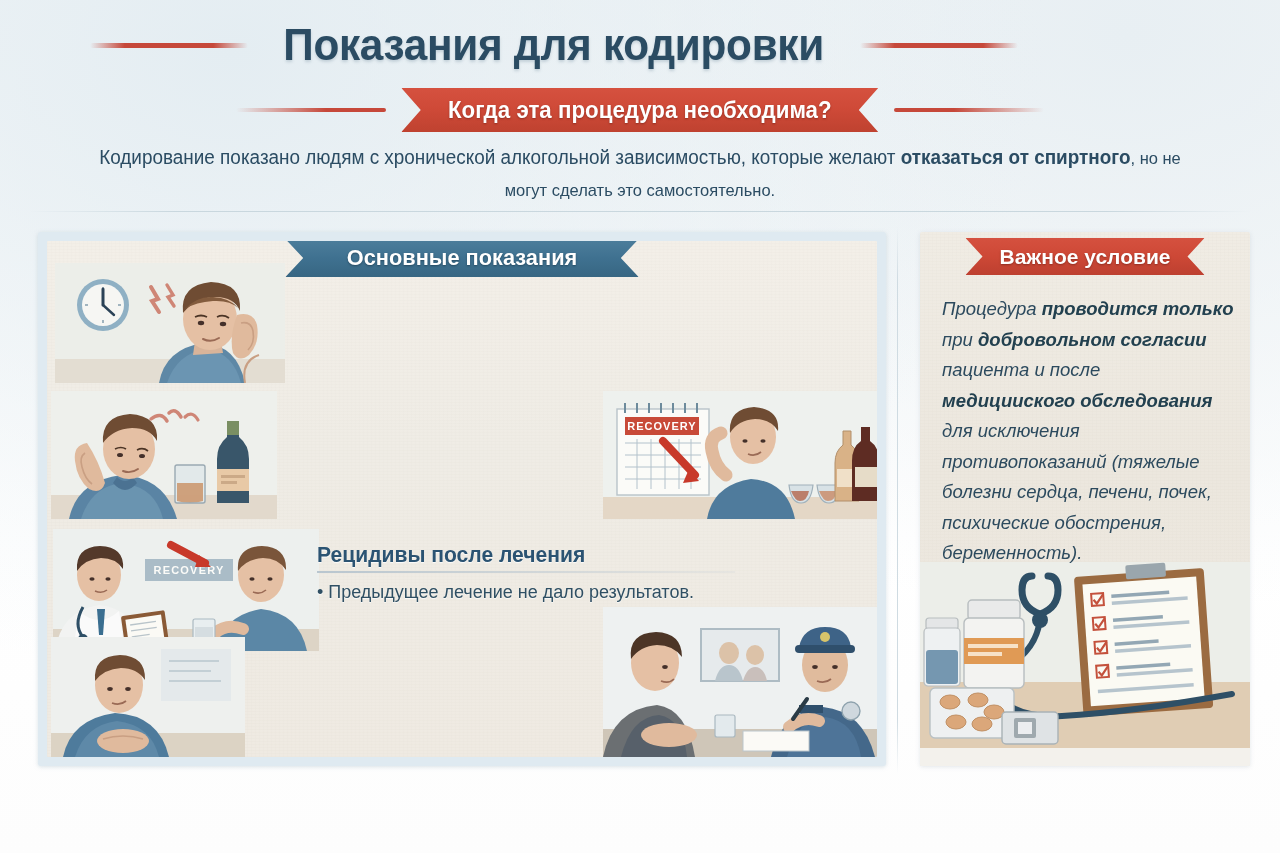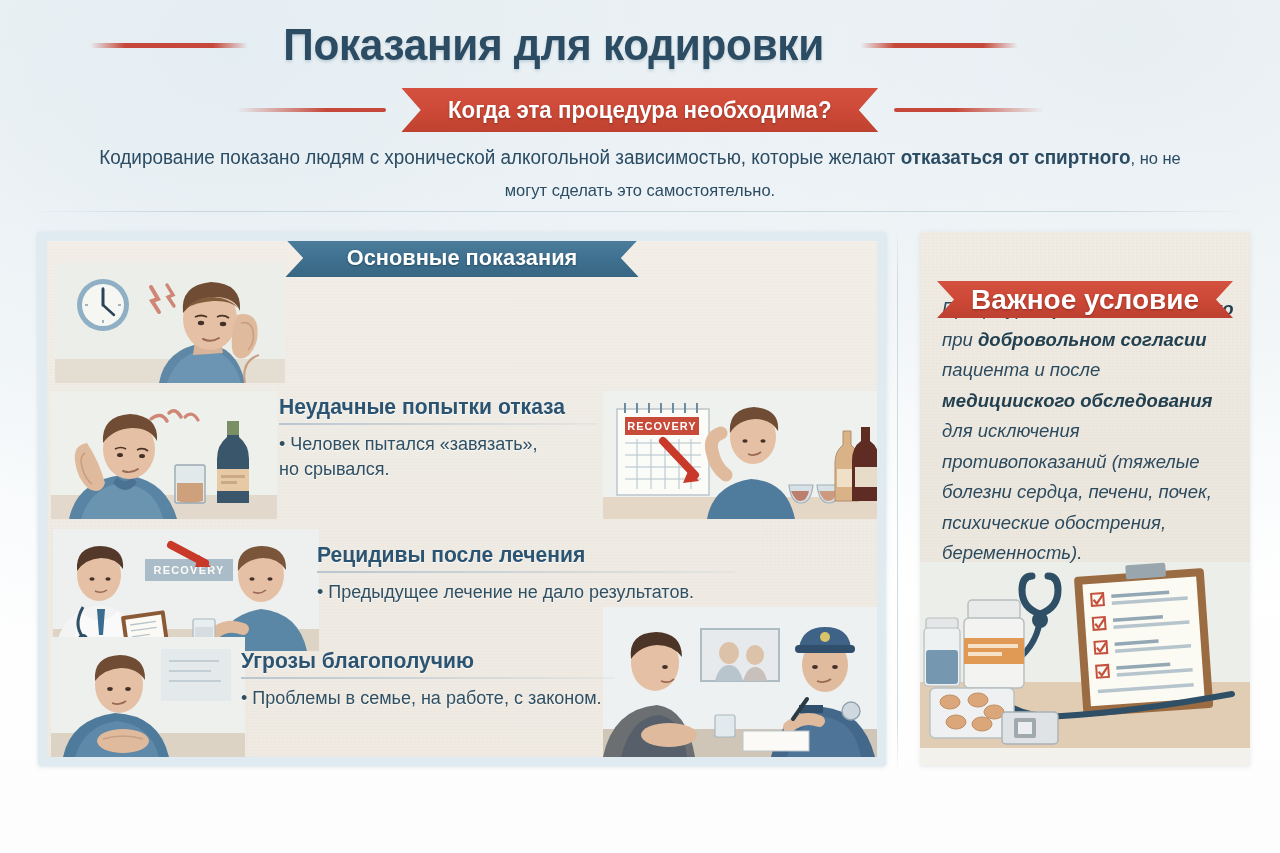--- a/index.html
+++ b/index.html
@@ -94,24 +94,24 @@
 
   
   .right-panel{position:absolute;left:920px;top:14px;width:330px;height:534px;
     background:linear-gradient(180deg,#f0ece4 0%,#ece7de 45%,#eee9e1 100%);
     border-radius:2px;overflow:hidden;
     box-shadow:0 1px 4px rgba(165,180,190,.30);}
   .banner-red{
     position:absolute;left:50%;transform:translateX(-50%);top:6px;
     height:37px;padding:0 34px;display:flex;align-items:center;justify-content:center;
     background:linear-gradient(180deg,#d5513f 0%,#cd4836 50%,#bd4030 100%);
-    color:#fff;font-size:28px;font-weight:bold;white-space:nowrap;
+    color:#fff;font-size:21px;font-weight:bold;white-space:nowrap;
     text-shadow:0 1px 2px rgba(95,28,20,.55);
     clip-path:polygon(0 0,100% 0,calc(100% - 17px) 50%,100% 100%,0 100%,17px 50%);
-    box-shadow:0 3px 5px rgba(150,110,100,.30);z-index:6;margin-top:43px;}
+    box-shadow:0 3px 5px rgba(150,110,100,.30);z-index:6;}
   .right-body{position:absolute;left:22px;top:62px;width:292px;
     font-size:18.5px;line-height:30.5px;color:#2c4a5e;z-index:5;font-style:italic;}
   .right-body b{font-weight:bold;color:#22404f;}
 
   
   .ill{position:absolute;}
   svg{display:block;}
 </style>
 </head>
 <body>
@@ -217,26 +217,20 @@
               <rect x="124" y="74" width="30" height="38" rx="2" fill="#dfe7ea" opacity=".85"></rect>
               <path d="M126 92 h26 v18 q-13 4 -26 0 z" fill="#c98f62" opacity=".8"></path>
               <rect x="124" y="74" width="30" height="38" rx="2" fill="none" stroke="#9aa9b2" stroke-width="1.4"></rect>
 
               <path d="M176 30 h12 v16 q10 8 10 22 v44 h-32 V68 q0-14 10-22 z" fill="#39566a"></path>
               <path d="M176 30 h12 v14 h-12 z" fill="#7a8f63"></path>
               <rect x="166" y="78" width="32" height="22" fill="#e8c9a6"></rect>
               <rect x="170" y="84" width="24" height="3" fill="#cba987"></rect>
               <rect x="170" y="90" width="16" height="3" fill="#cba987"></rect>
             </svg>
-          </div>
-          <div class="row-text" style="left:232px;top:4px;width:330px;">
-            <div class="row-title"><span>Неудачные попытки отказа</span></div>
-            <div class="row-underline" style="width:318px;"></div>
-            <div class="row-bullet" style="white-space:pre-line;">• Человек пытался «завязать»,
-но срывался.</div>
           </div>
           <div class="row-art ill" style="left:556px;width:274px;">
             <svg width="274" height="128" viewBox="0 0 274 128">
               <rect x="0" y="0" width="274" height="128" fill="#eef1ee"></rect>
               <rect x="0" y="106" width="274" height="22" fill="#e4d7c6"></rect>
 
               <rect x="14" y="18" width="92" height="86" fill="#fbfbf8" stroke="#b8c3c9" stroke-width="1.4"></rect>
               <g stroke="#6d8b9c" stroke-width="2">
                 <line x1="22" y1="12" x2="22" y2="22"></line>
                   <line x1="34" y1="12" x2="34" y2="22"></line>
@@ -350,25 +344,20 @@
               <path d="M24 120 q10-32 42-36 q34 4 42 36 z" fill="#5e89a8"></path>
               <ellipse cx="68" cy="48" rx="24" ry="28" fill="#e5c0a4"></ellipse>
               <path d="M44 44 q-2-25 25-26 q26 1 25 25 q-8-12 -24-12 q-17 1 -26 13 z" fill="#6f4c33"></path>
               <ellipse cx="59" cy="52" rx="2.8" ry="1.9" fill="#44302a"></ellipse>
               <ellipse cx="77" cy="52" rx="2.8" ry="1.9" fill="#44302a"></ellipse>
               <path d="M61 66 q8 3 14 -2" stroke="#9a6a55" stroke-width="1.7" fill="none"></path>
 
               <ellipse cx="72" cy="104" rx="26" ry="12" fill="#e0ba9d"></ellipse>
               <path d="M52 102 q20-6 40 0" stroke="#c99f83" stroke-width="1.6" fill="none"></path>
             </svg>
-          </div>
-          <div class="row-text" style="left:194px;top:12px;width:400px;">
-            <div class="row-title"><span>Угрозы благополучию</span></div>
-            <div class="row-underline" style="width:374px;"></div>
-            <div class="row-bullet">• Проблемы в семье, на работе, с законом.</div>
           </div>
           <div class="row-art ill" style="left:556px;width:274px;top:-30px;height:150px;">
             <svg width="274" height="150" viewBox="0 0 274 150">
               <rect x="0" y="0" width="274" height="150" fill="#eef1f1"></rect>
               <rect x="0" y="122" width="274" height="28" fill="#cfc6b8"></rect>
 
               <rect x="98" y="22" width="78" height="52" fill="#e6eaec" stroke="#aebcc4" stroke-width="2"></rect>
               <ellipse cx="126" cy="46" rx="10" ry="11" fill="#dcc2a8"></ellipse>
               <path d="M112 74 q4-16 14-16 q10 0 14 16 z" fill="#b9c5cc"></path>
               <ellipse cx="152" cy="48" rx="9" ry="10" fill="#dcc2a8"></ellipse>

